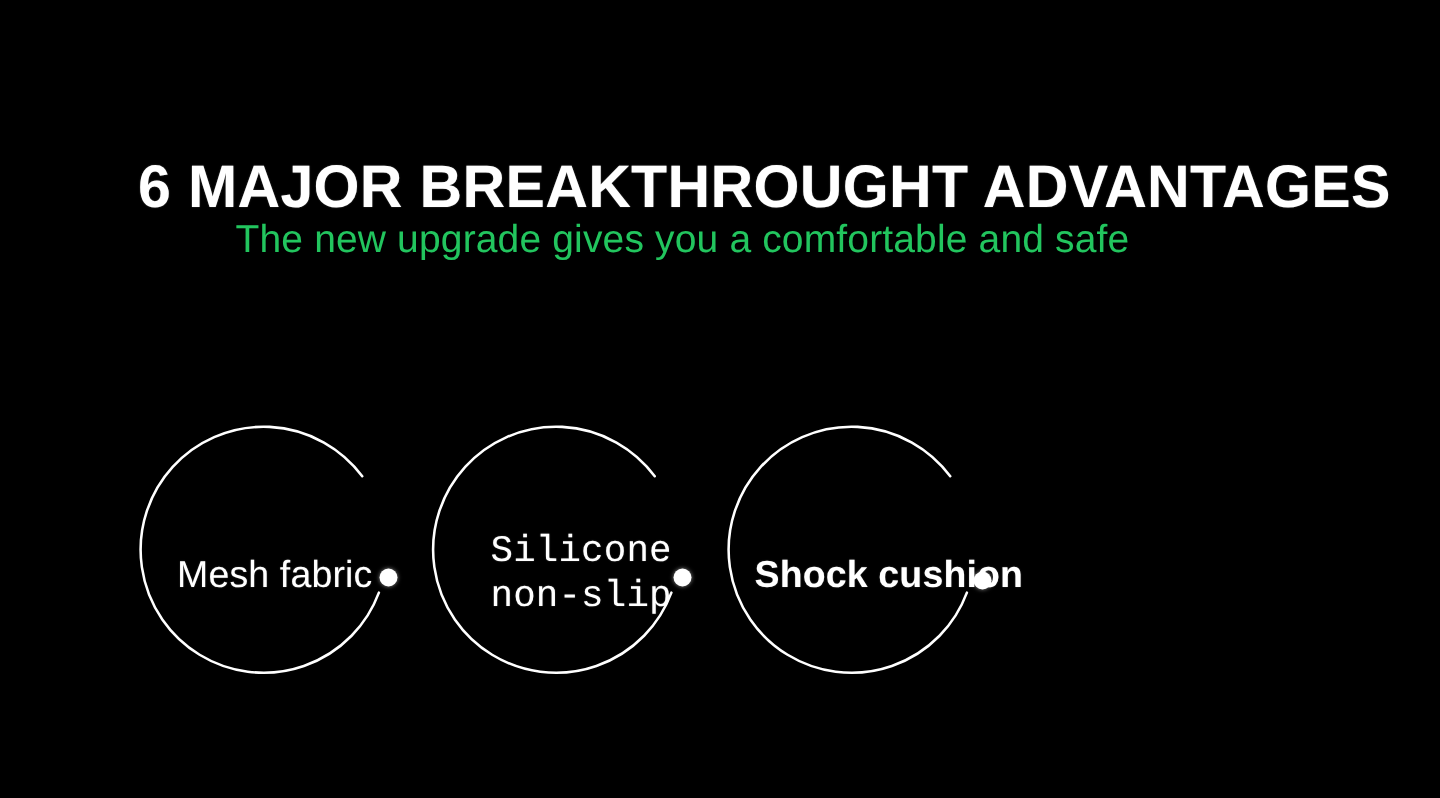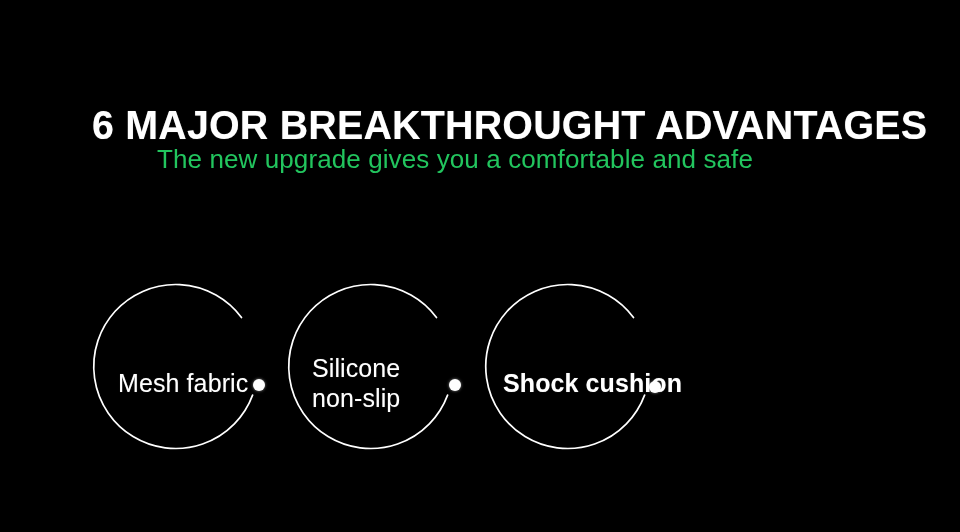--- a/index.html
+++ b/index.html
@@ -112,21 +112,21 @@
   .feature.two-line .caption {
     top: 61px;
   }
 
   
   #feature-0 { left: 104px; }
   #feature-0 .caption { left: 14px; }
   #feature-0 .dot { left: 149px; top: 87px; }
 
   #feature-1 { left: 299px; }
-  #feature-1 .caption { left: 13px; }
+  #feature-1 .caption { left: 28px; font-family: Liberation Mono, monospace; }
   #feature-1 .dot { left: 150px; top: 87px; }
 
   #feature-2 { left: 496px; }
   #feature-2 .caption { left: 7px; font-weight: bold; }
   #feature-2 .dot { left: 153px; top: 89px; }
 
   #feature-3 { left: 696px; }
   #feature-3 .caption { left: 8px; }
   #feature-3 .dot { left: 150px; top: 85px; }
 </style>

